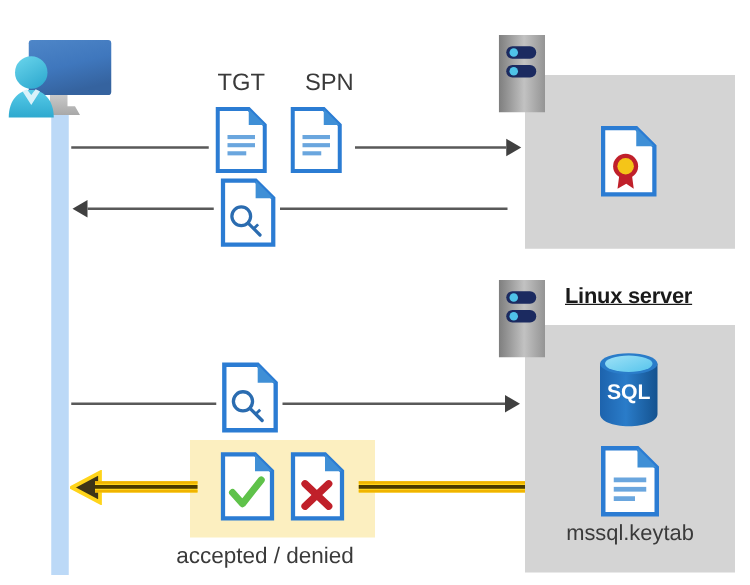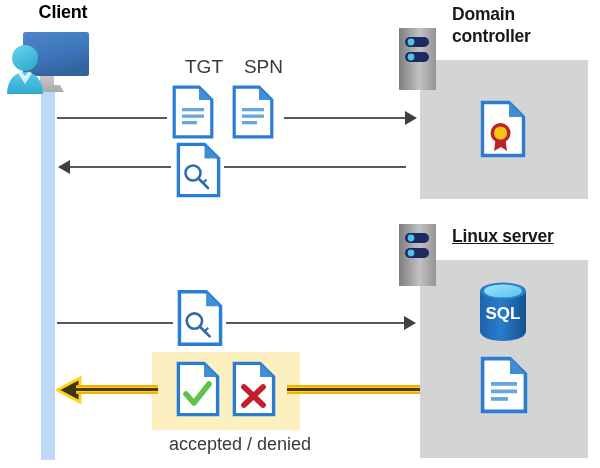--- a/index.html
+++ b/index.html
@@ -109,21 +109,21 @@
   #highlight-box {
     position: absolute;
     left: 152px; top: 352px;
     width: 148px; height: 78px;
     background: #fcefc0;
   }
 
   
   #caption-accepted-denied {
     position: absolute;
-    left: 144px; top: 434px;
+    left: 116px; top: 434px;
     width: 192px;
     text-align: center;
     font-size: 18px;
     color: #3a3a3a;
   }
   #label-keytab {
     position: absolute;
     left: 424px; top: 416px;
     width: 160px;
     text-align: center;
@@ -132,39 +132,34 @@
   }
 
   
   .doc-label {
     position: absolute;
     font-size: 19px;
     color: #3a3a3a;
     text-align: center;
     width: 60px;
   }
-  #label-tgt { left: 163px; top: 56px; text-align: right; }
+  #label-tgt { left: 163px; top: 56px; }
   #label-spn { left: 223px; top: 56px; text-align: right; }
 </style>
 </head>
 <body>
 
 <div id="diagram">
 
   <div class="panel" id="panel-dc"></div>
   <div class="panel" id="panel-lnx"></div>
 
   <div id="lifeline"></div>
 
-  <div id="title-client">Client</div>
-
-  <div class="panel-title" id="title-dc">
-    <div>Domain</div>
-    <div>controller</div>
-  </div>
+
 
   <div class="panel-title" id="title-lnx">Linux server</div>
 
   <svg id="client-icon" viewBox="0 0 96 72">
     <defs>
       <linearGradient id="monGrad" x1="0" y1="0" x2="0.35" y2="1">
         <stop offset="0%" stop-color="#4e86c8"></stop>
         <stop offset="55%" stop-color="#3f77bd"></stop>
         <stop offset="100%" stop-color="#35639f"></stop>
       </linearGradient>
@@ -332,14 +327,15 @@
   <svg class="doc-icon" style="left:480px; top:356px; width:48px; height:58px;" viewBox="0 0 48 58">
     <path d="M2.6 2.6 H30 L45.4 18 V55.4 H2.6 Z" fill="#ffffff" stroke="#2b7cd3" stroke-width="3.6"></path>
     <path d="M30 2.6 L45.4 18 H30 Z" fill="#3f8fd6"></path>
     <g fill="#6aa6de">
       <rect x="11" y="26" width="26" height="3.8"></rect>
       <rect x="11" y="33.5" width="26" height="3.8"></rect>
       <rect x="11" y="41" width="17" height="3.8"></rect>
     </g>
   </svg>
 
+  <div id="label-keytab">mssql.keytab</div>
 
 </div>
 
 </body></html>

